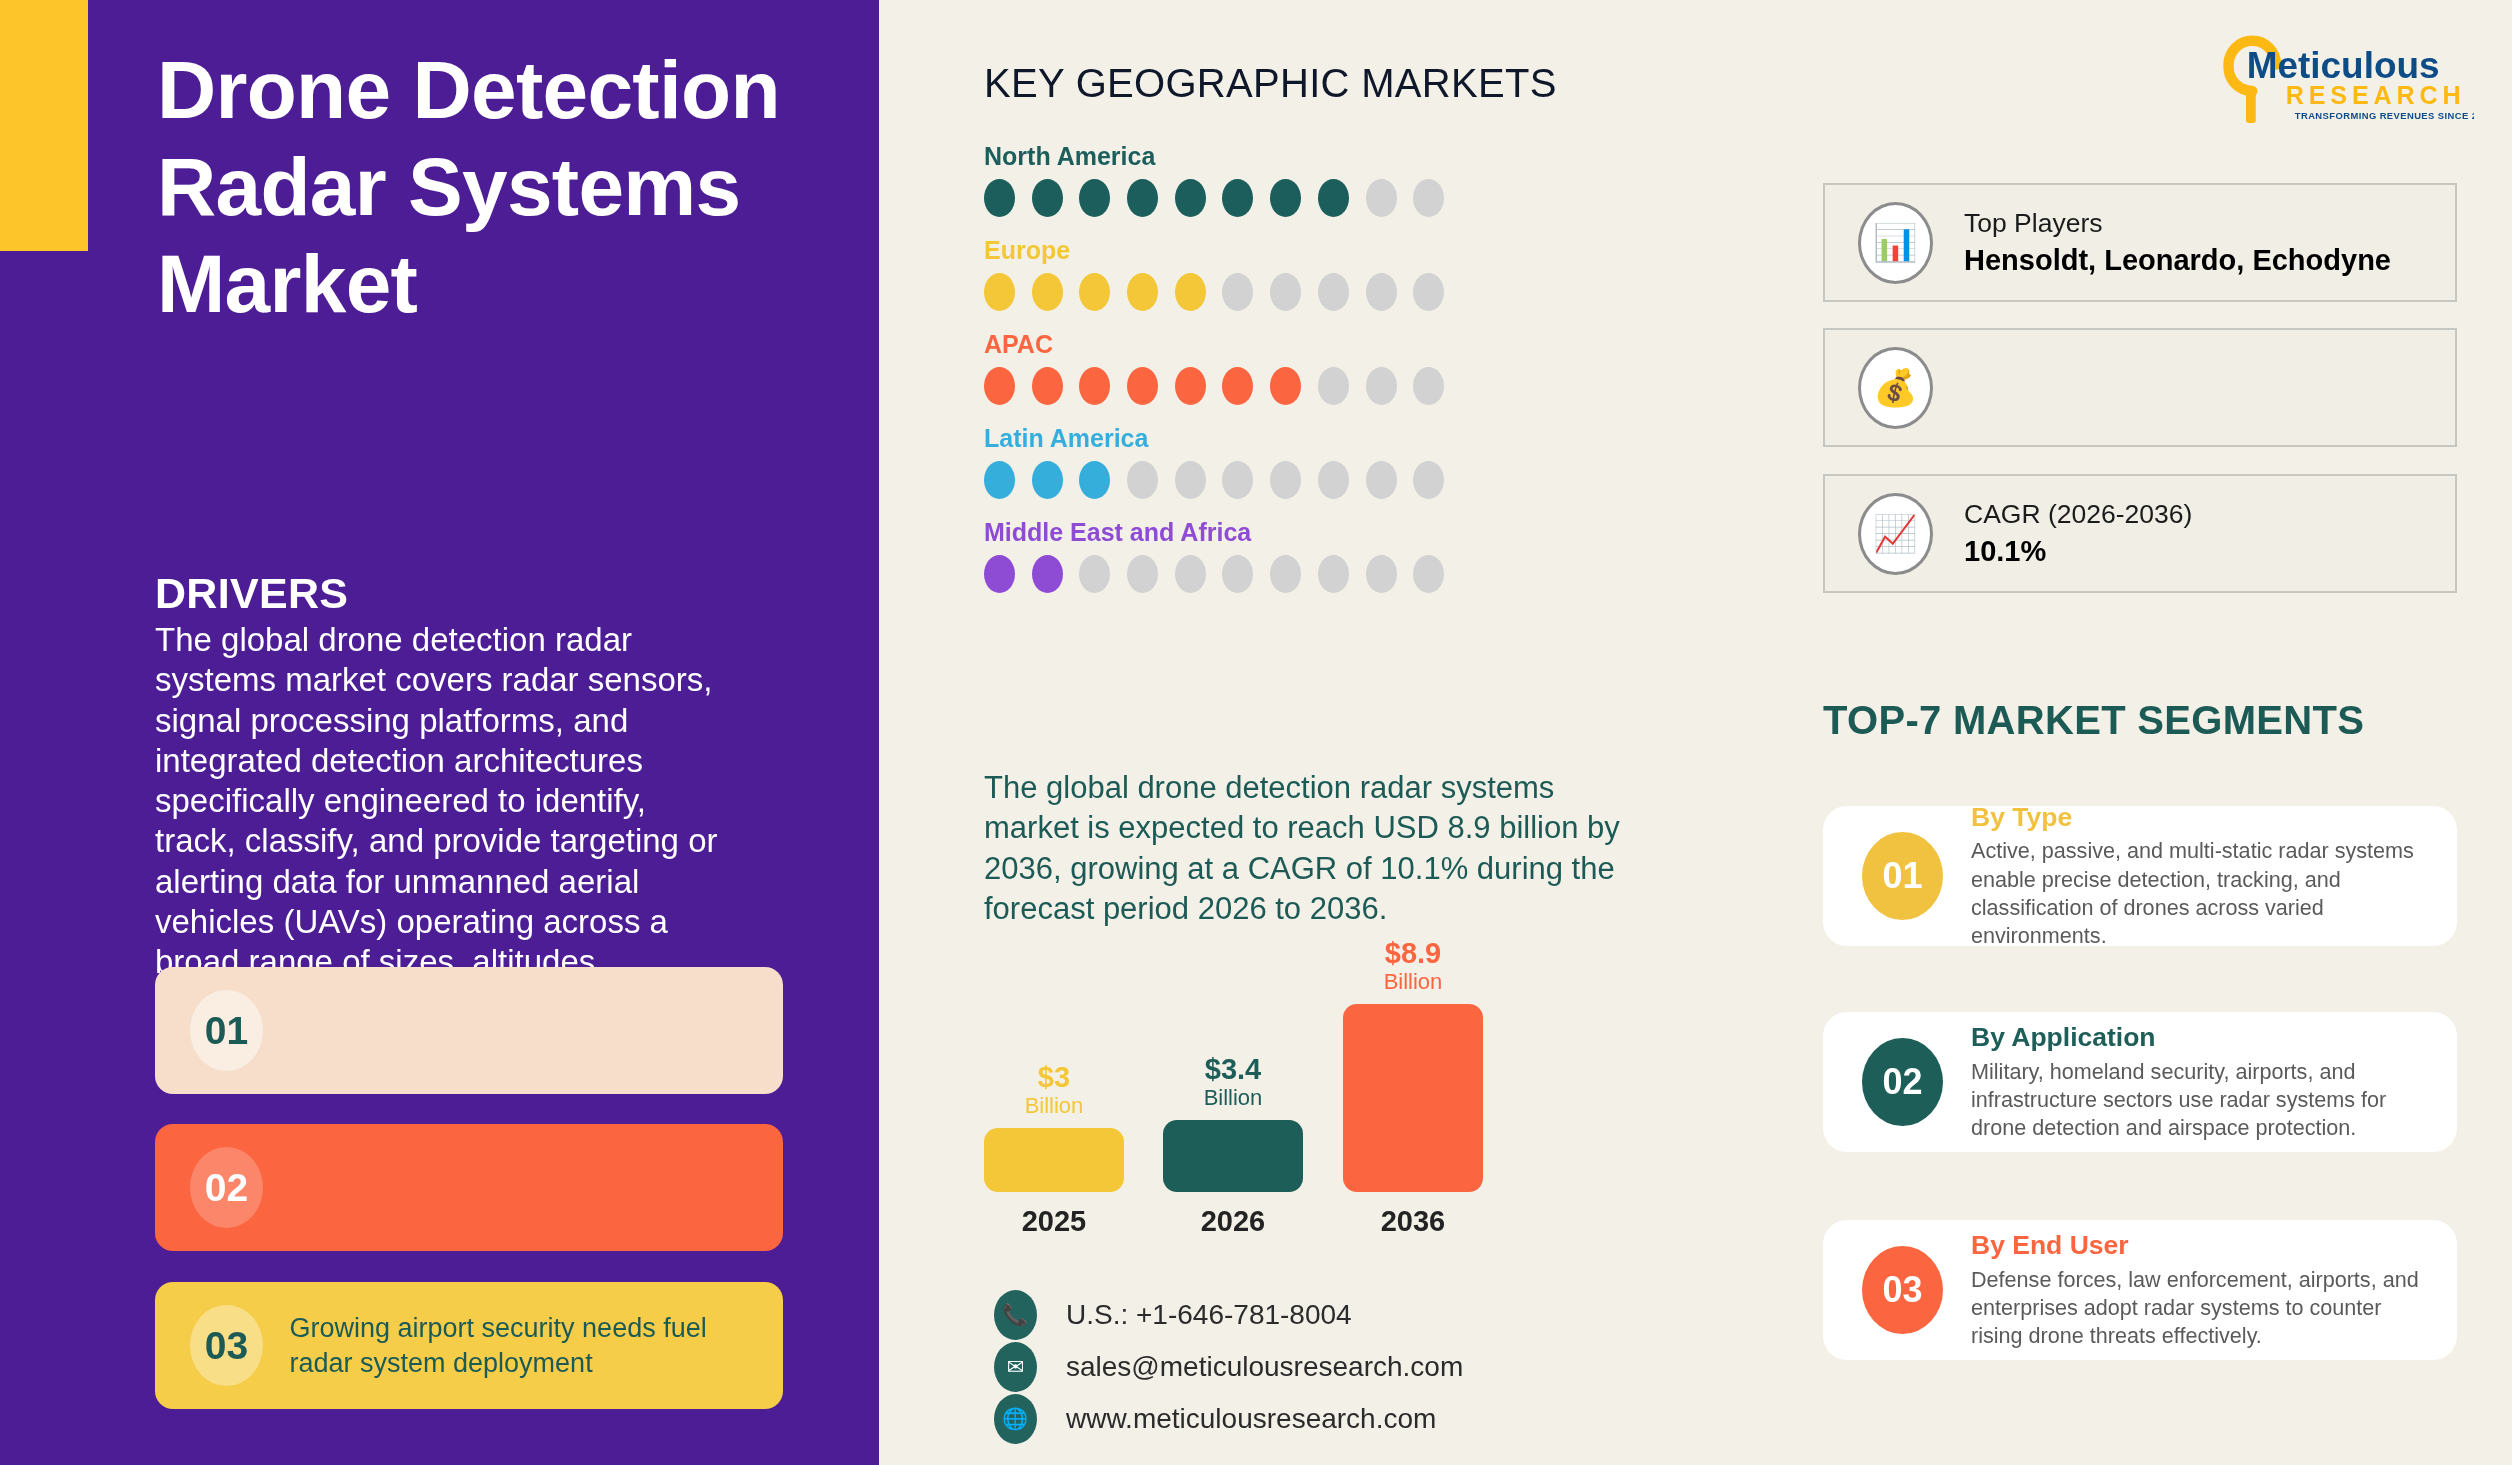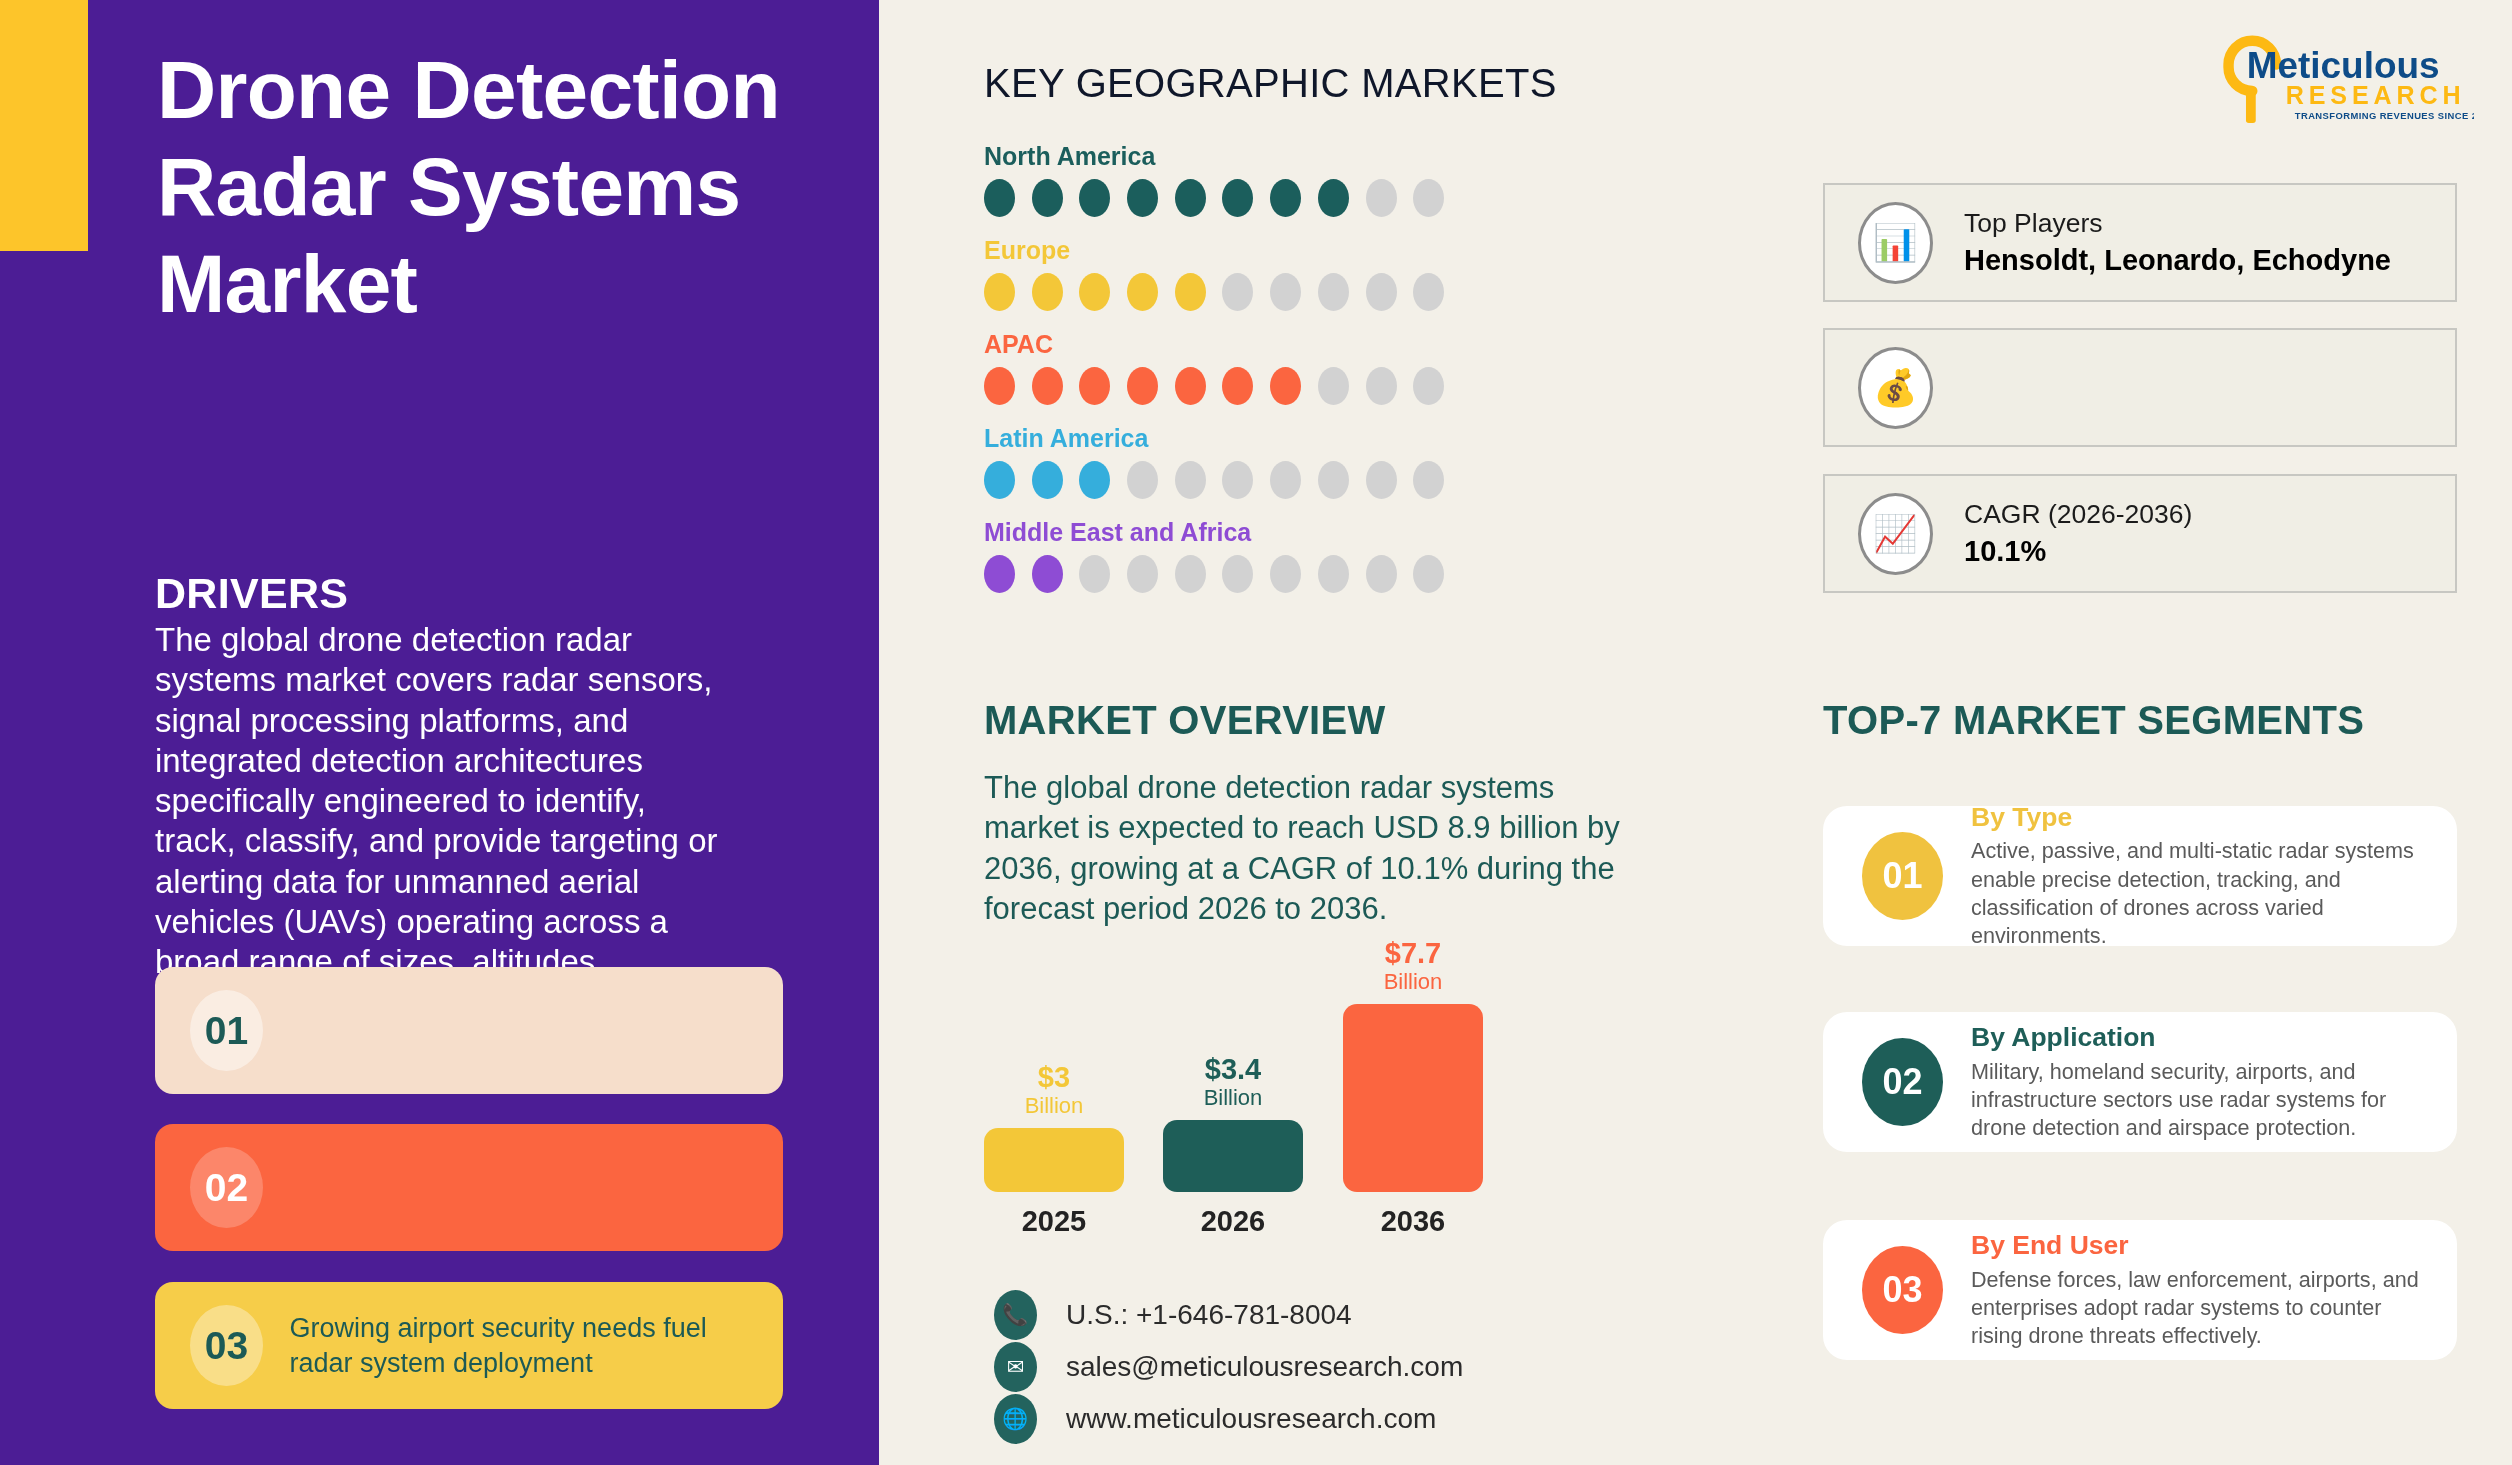--- a/index.html
+++ b/index.html
@@ -298,38 +298,37 @@
     <div class="stat-icon">💰</div>
   </div>
   <div class="stat-card s3">
     <div class="stat-icon">📈</div>
     <div class="stat-text">
       <div class="stat-label">CAGR (2026-2036)</div>
       <div class="stat-value">10.1%</div>
     </div>
   </div>
 
-  <div class="mo-heading">MARKET OVERVIEW</div>
   <div class="mo-body">The global drone detection radar systems market is expected to reach USD 8.9 billion by 2036, growing at a CAGR of 10.1% during the forecast period 2026 to 2036.</div>
 
   <div class="chart">
       <div class="bar-group" style="left: 0px; width: 140px;">
         <div class="bar-vlabel" style="color: rgb(243, 199, 56);">$3</div>
         <div class="bar-unit" style="color: rgb(243, 199, 56); margin-bottom: 8.4px;">Billion</div>
         <div class="bar-rect" style="width: 140px; height: 64px; background: rgb(243, 199, 56);"></div>
       </div>
       <div class="bar-xlabel" style="left: 0px; width: 140px;">2025</div>
       <div class="bar-group" style="left: 179px; width: 140px;">
         <div class="bar-vlabel" style="color: rgb(30, 94, 88);">$3.4</div>
         <div class="bar-unit" style="color: rgb(30, 94, 88); margin-bottom: 8.4px;">Billion</div>
         <div class="bar-rect" style="width: 140px; height: 72px; background: rgb(30, 94, 88);"></div>
       </div>
       <div class="bar-xlabel" style="left: 179px; width: 140px;">2026</div>
       <div class="bar-group" style="left: 359px; width: 140px;">
-        <div class="bar-vlabel" style="color: rgb(251, 101, 64);">$7.7</div>
+        <div class="bar-vlabel" style="color: rgb(251, 101, 64);">$8.9</div>
         <div class="bar-unit" style="color: rgb(251, 101, 64); margin-bottom: 8.4px;">Billion</div>
         <div class="bar-rect" style="width: 140px; height: 188px; background: rgb(251, 101, 64);"></div>
       </div>
       <div class="bar-xlabel" style="left: 359px; width: 140px;">2036</div>
     </div>
 
   <div class="contact-row" style="top:1290px">
     <div class="contact-icon">📞</div>
     <div class="contact-text">U.S.: +1-646-781-8004</div>
   </div>

